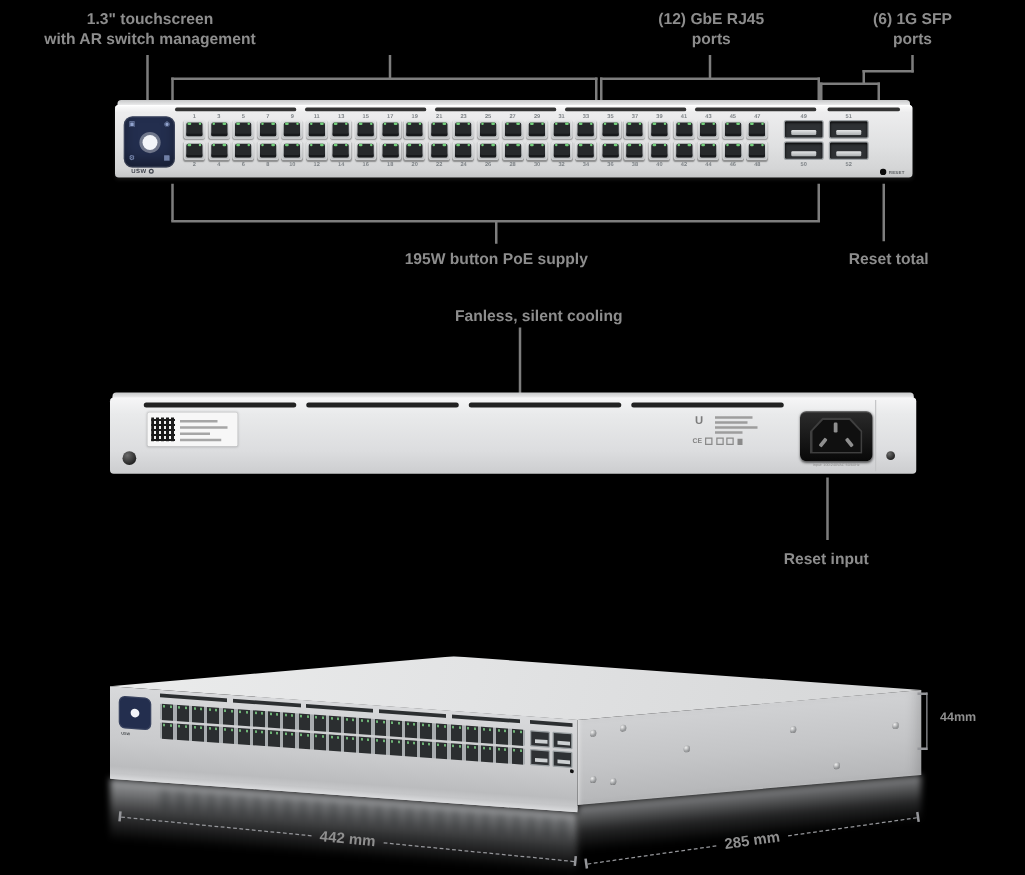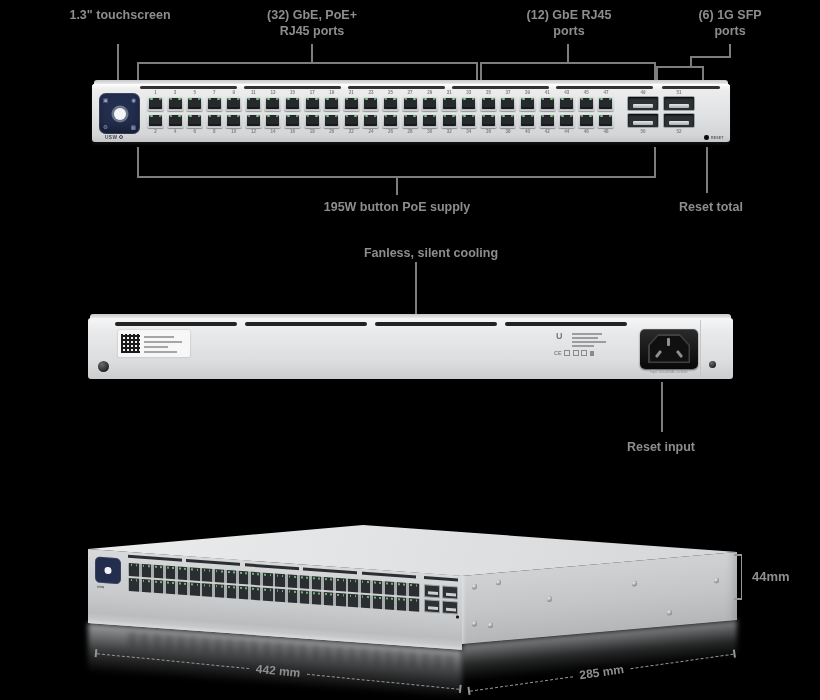--- a/index.html
+++ b/index.html
@@ -134,33 +134,30 @@
   
   .dimline{position:absolute;display:flex;align-items:center;transform-origin:0 50%}
   .dimline .seg{flex:1;height:0;border-top:1.6px dashed #95969a}
   .dlabel{padding:0 7px;font-size:12px;font-weight:600;color:#8f8f8f;white-space:nowrap}
   .tick{width:1.6px;height:8px;background:#95969a}
   #dim-w{left:95px;top:646px;width:368px;transform:rotate(5.6deg)}
   #dim-d{left:468px;top:684px;width:270px;transform:rotate(-8deg)}
   #dim-h{position:absolute;left:741px;top:554px;height:46px;width:0;border-left:1.6px solid #95969a}
   #dim-h::before,#dim-h::after{content:"";position:absolute;left:-8px;width:8px;height:1.6px;background:#95969a}
   #dim-h::before{top:0}#dim-h::after{bottom:0}
-  #dim-h-label{position:absolute;left:752px;top:569px;font-size:13px;font-weight:600;color:#8f8f8f}
+  #dim-h-label{position:absolute;left:752px;top:569px;font-size:10px;font-weight:600;color:#8f8f8f}
 </style>
 </head>
 <body>
 
 <div id="stage">
 
   <div class="callout" style="left:120px;top:8px">
     <div>1.3" touchscreen</div>
-  </div>
-  <div class="callout" style="left:312px;top:8px">
-    <div>(32) GbE, PoE+</div>
-    <div>RJ45 ports</div>
+    <div>with AR switch management</div>
   </div>
   <div class="callout" style="left:569px;top:8px">
     <div>(12) GbE RJ45</div>
     <div>ports</div>
   </div>
   <div class="callout" style="left:730px;top:8px">
     <div>(6) 1G SFP</div>
     <div>ports</div>
   </div>
   <div class="callout" style="left:397px;top:200px">

